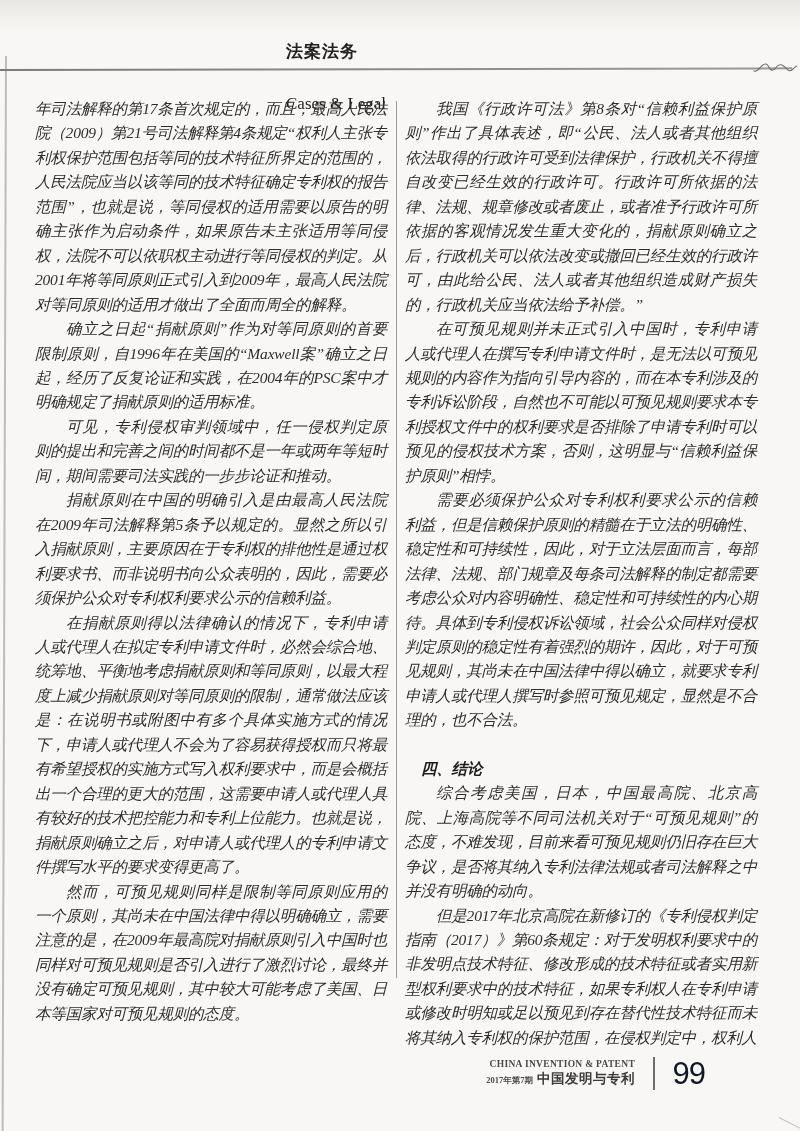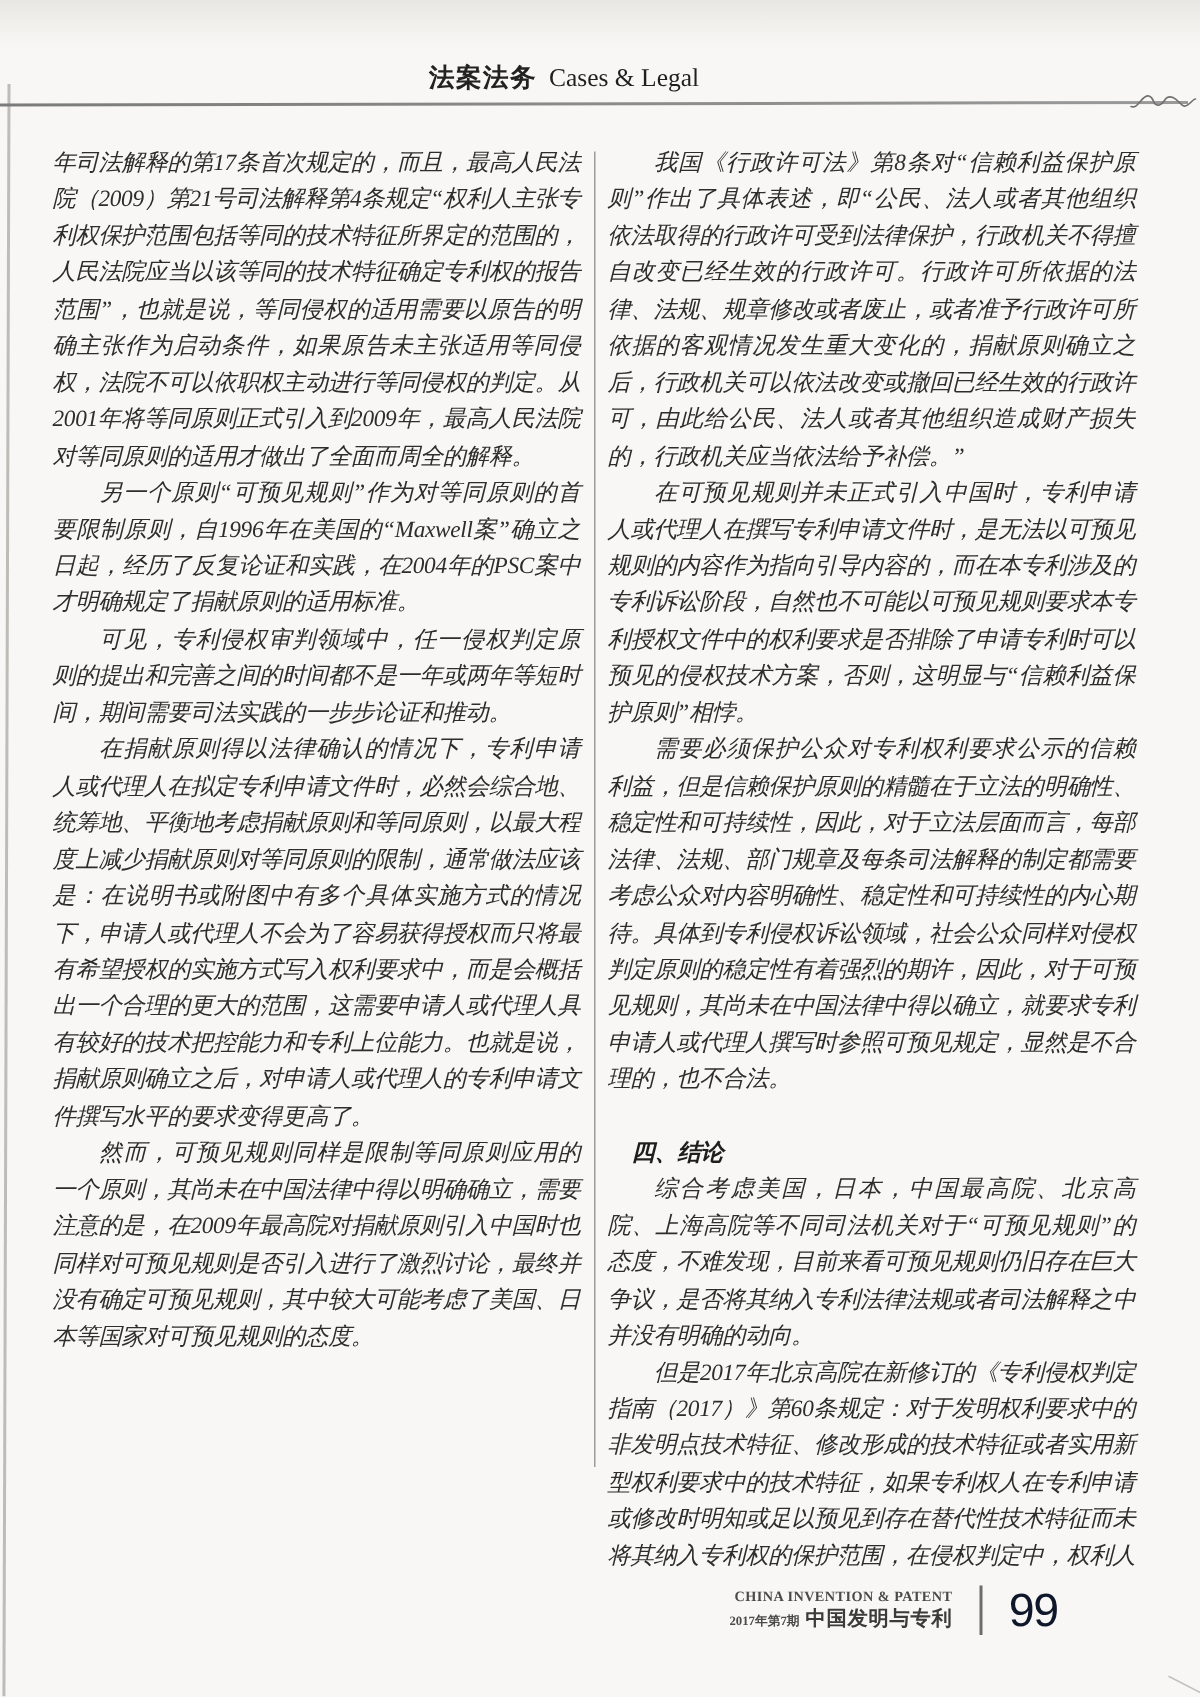--- a/index.html
+++ b/index.html
@@ -14,21 +14,21 @@
   .top-band{
     position:absolute;left:0;top:0;width:800px;height:32px;
     background:linear-gradient(180deg,#e8e7e4 0%,#f2f1ee 60%,#f8f7f5 100%);
   }
   .scan-edge{
     position:absolute;left:5px;top:56px;width:1.5px;height:1075px;
     background:#b3b1ac;opacity:.85;transform:rotate(.18deg);transform-origin:top left;
   }
   .header{
     position:absolute;left:286px;top:40px;
-    display:flex;align-items:baseline;gap:8px;white-space:nowrap;
+    display:flex;align-items:baseline;gap:31px;white-space:nowrap;flex-direction:column;
   }
   .header-zh{
     font-family:"Liberation Sans","DejaVu Sans",sans-serif;
     font-weight:700;font-size:17px;color:#222;letter-spacing:1px;
   }
   .header-en{
     font-family:"Liberation Serif","DejaVu Serif",serif;
     font-size:17px;color:#1f1f1f;
   }
   .hrule{
@@ -93,22 +93,23 @@
   <div class="hrule"></div>
 
   <svg class="squiggle" width="46" height="28" viewBox="0 0 46 28">
     <path d="M2,17 C7,19 9,9 14,10 C18,11 16,17 21,16 C25,15 24,9 30,11 C35,13 36,20 41,15 C43,13 44,12 45,12" fill="none" stroke="#6f6f6f" stroke-width="1.1" stroke-linecap="round"></path>
   </svg>
 
   <main class="columns">
 
     <div class="col col-left">
       <p class="noindent">年司法解释的第17条首次规定的，而且，最高人民法院（2009）第21号司法解释第4条规定“权利人主张专利权保护范围包括等同的技术特征所界定的范围的，人民法院应当以该等同的技术特征确定专利权的报告范围”，也就是说，等同侵权的适用需要以原告的明确主张作为启动条件，如果原告未主张适用等同侵权，法院不可以依职权主动进行等同侵权的判定。从2001年将等同原则正式引入到2009年，最高人民法院对等同原则的适用才做出了全面而周全的解释。</p>
-      <p>另一个原则“可预见规则”作为对等同原则的首要限制原则，自1996年在美国的“Maxwell案”确立之日起，经历了反复论证和实践，在2004年的PSC案中才明确规定了捐献原则的适用标准。</p>
+      <p>确立之日起“捐献原则”作为对等同原则的首要限制原则，自1996年在美国的“Maxwell案”确立之日起，经历了反复论证和实践，在2004年的PSC案中才明确规定了捐献原则的适用标准。</p>
       <p>可见，专利侵权审判领域中，任一侵权判定原则的提出和完善之间的时间都不是一年或两年等短时间，期间需要司法实践的一步步论证和推动。</p>
+      <p>捐献原则在中国的明确引入是由最高人民法院在2009年司法解释第5条予以规定的。显然之所以引入捐献原则，主要原因在于专利权的排他性是通过权利要求书、而非说明书向公众表明的，因此，需要必须保护公众对专利权利要求公示的信赖利益。</p>
       <p>在捐献原则得以法律确认的情况下，专利申请人或代理人在拟定专利申请文件时，必然会综合地、统筹地、平衡地考虑捐献原则和等同原则，以最大程度上减少捐献原则对等同原则的限制，通常做法应该是：在说明书或附图中有多个具体实施方式的情况下，申请人或代理人不会为了容易获得授权而只将最有希望授权的实施方式写入权利要求中，而是会概括出一个合理的更大的范围，这需要申请人或代理人具有较好的技术把控能力和专利上位能力。也就是说，捐献原则确立之后，对申请人或代理人的专利申请文件撰写水平的要求变得更高了。</p>
       <p>然而，可预见规则同样是限制等同原则应用的一个原则，其尚未在中国法律中得以明确确立，需要注意的是，在2009年最高院对捐献原则引入中国时也同样对可预见规则是否引入进行了激烈讨论，最终并没有确定可预见规则，其中较大可能考虑了美国、日本等国家对可预见规则的态度。</p>
     </div>
 
     <div class="col-divider"></div>
 
     <div class="col col-right">
       <p>我国《行政许可法》第8条对“信赖利益保护原则”作出了具体表述，即“公民、法人或者其他组织依法取得的行政许可受到法律保护，行政机关不得擅自改变已经生效的行政许可。行政许可所依据的法律、法规、规章修改或者废止，或者准予行政许可所依据的客观情况发生重大变化的，捐献原则确立之后，行政机关可以依法改变或撤回已经生效的行政许可，由此给公民、法人或者其他组织造成财产损失的，行政机关应当依法给予补偿。”</p>
       <p>在可预见规则并未正式引入中国时，专利申请人或代理人在撰写专利申请文件时，是无法以可预见规则的内容作为指向引导内容的，而在本专利涉及的专利诉讼阶段，自然也不可能以可预见规则要求本专利授权文件中的权利要求是否排除了申请专利时可以预见的侵权技术方案，否则，这明显与“信赖利益保护原则”相悖。</p>
       <p>需要必须保护公众对专利权利要求公示的信赖利益，但是信赖保护原则的精髓在于立法的明确性、稳定性和可持续性，因此，对于立法层面而言，每部法律、法规、部门规章及每条司法解释的制定都需要考虑公众对内容明确性、稳定性和可持续性的内心期待。具体到专利侵权诉讼领域，社会公众同样对侵权判定原则的稳定性有着强烈的期许，因此，对于可预见规则，其尚未在中国法律中得以确立，就要求专利申请人或代理人撰写时参照可预见规定，显然是不合理的，也不合法。</p>

